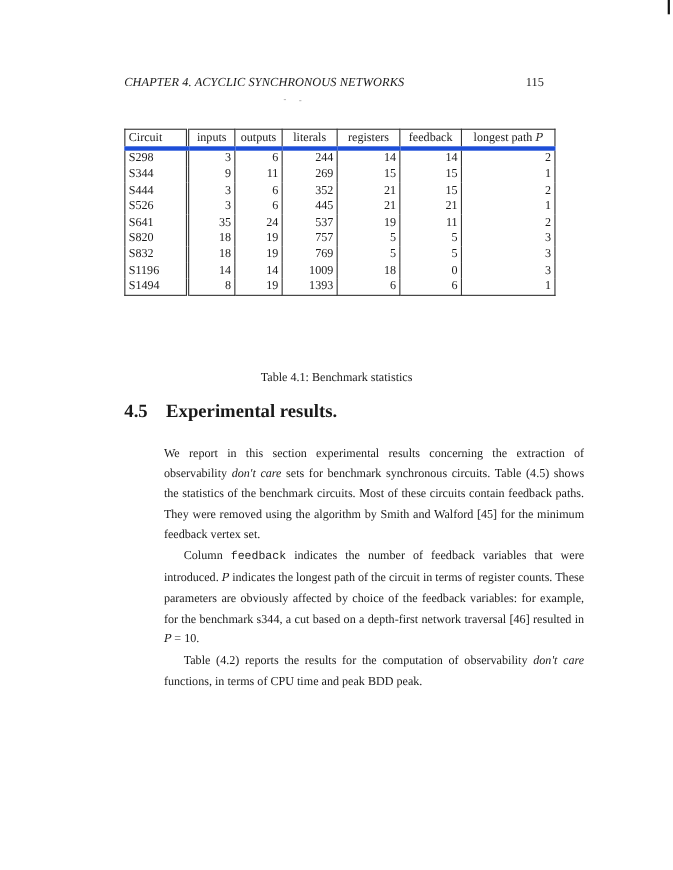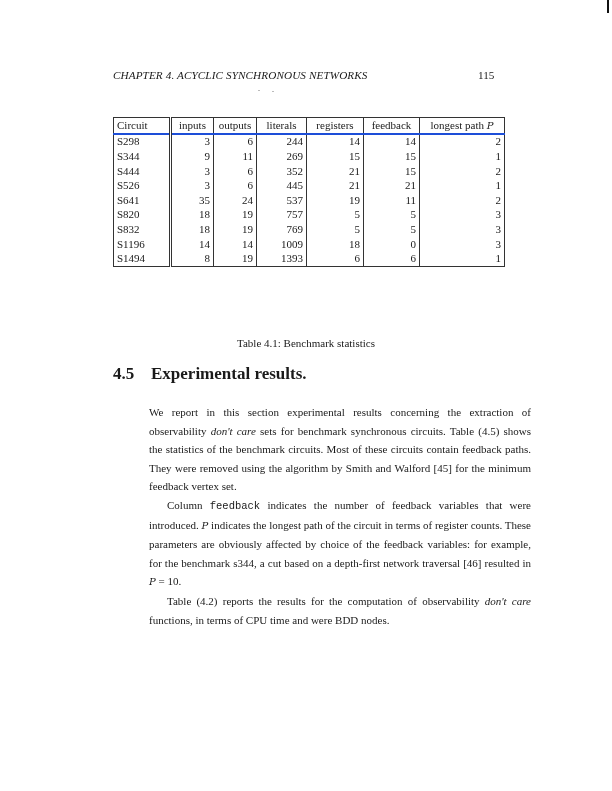--- a/index.html
+++ b/index.html
@@ -16,21 +16,21 @@
   .dust { position:absolute; background:#bbb; width:2px; height:1px; }
 
   table.bench {
     position:absolute; left:113px; top:117px; border-collapse:collapse;
     font-size:11px; line-height:13px;
   }
   table.bench td, table.bench th {
     border-left:1px solid #333; border-right:1px solid #333;
     padding:0 3px; height:14.6px; font-weight:normal; white-space:nowrap;
   }
-  table.bench th { border-top:1px solid #333; border-bottom:2px solid #1d4ed8; text-align:center;margin-top:19px; }
+  table.bench th { border-top:1px solid #333; border-bottom:4px solid #1d4ed8; text-align:center;margin-top:19px; }
   table.bench tr:last-child td { border-bottom:1px solid #333; }
   table.bench td.num { text-align:right; }
   table.bench .c0 { width:49px; text-align:left; border-right:3px double #333; }
   table.bench .c1 { width:35px; }
   table.bench .c2 { width:36px; }
   table.bench .c3 { width:43px; }
   table.bench .c4 { width:50px; }
   table.bench .c5 { width:49px; }
   table.bench .c6 { width:78px; }
   .math-italic { font-style:italic; font-family:"DejaVu Serif", serif; font-size:10px; }
@@ -159,14 +159,14 @@
 
 <div class="caption">Table 4.1:  Benchmark statistics</div>
 
 <div class="section-heading">
   <span class="sec-num">4.5</span><span>Experimental results.</span>
 </div>
 
 <div class="body-text">
   <p><span>We report in this section experimental results concerning the extraction of observability </span><em>don't care</em><span> sets for benchmark synchronous circuits. Table (4.5) shows the statistics of the benchmark circuits. Most of these circuits contain feedback paths. They were removed using the algorithm by Smith and Walford [45] for the minimum feedback vertex set.</span></p>
   <p class="indent"><span>Column </span><span class="mono">feedback</span><span> indicates the number of feedback variables that were introduced. </span><span class="mi">P</span><span> indicates the longest path of the circuit in terms of register counts. These parameters are obviously affected by choice of the feedback variables: for example, for the benchmark s344, a cut based on a depth-first network traversal [46] resulted in </span><span class="mi">P</span><span> = 10.</span></p>
-  <p class="indent"><span>Table (4.2) reports the results for the computation of observability </span><em>don't care</em><span> functions, in terms of CPU time and were BDD nodes.</span></p>
+  <p class="indent"><span>Table (4.2) reports the results for the computation of observability </span><em>don't care</em><span> functions, in terms of CPU time and peak BDD peak.</span></p>
 </div>
 
 </body></html>

